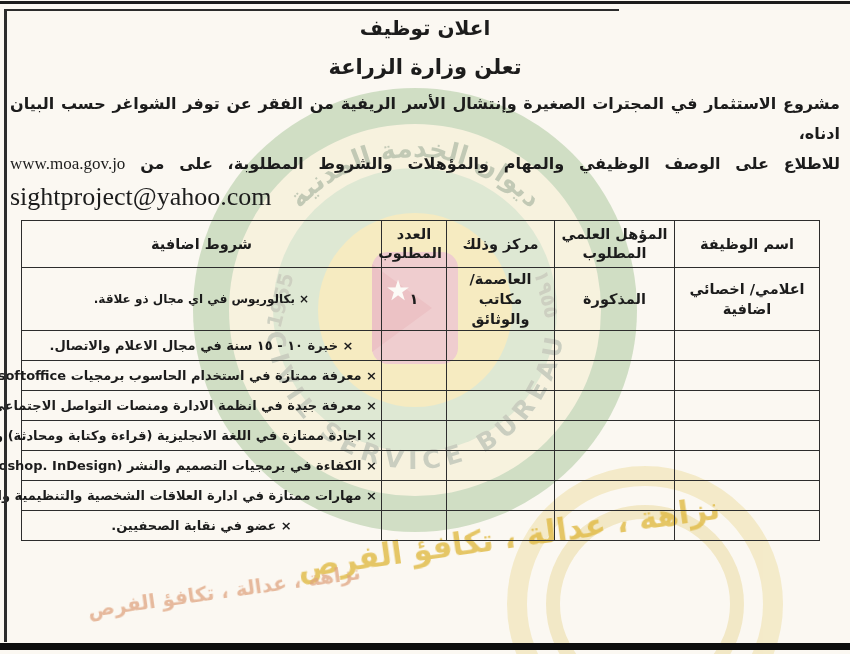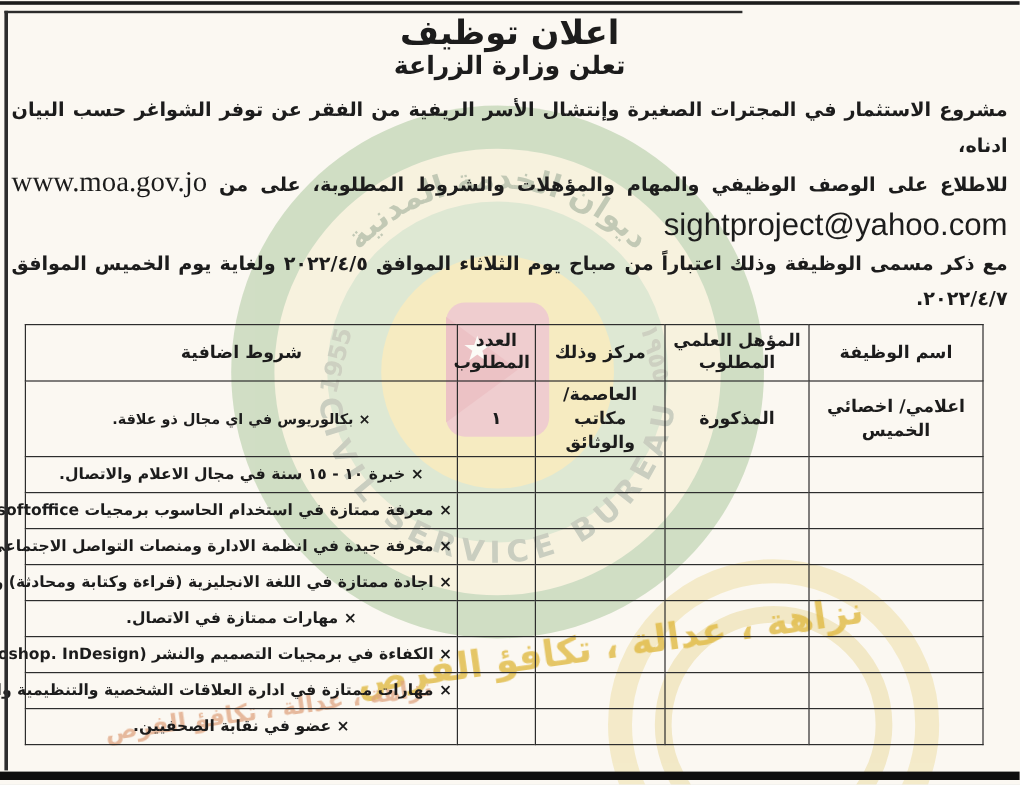--- a/index.html
+++ b/index.html
@@ -7,30 +7,30 @@
     position:relative;width:850px;height:654px;overflow:hidden;
     background:#fbf8f2;color:#1c1c1c;
     font-family:"DejaVu Sans",sans-serif;direction:rtl;
   }
   .watermark{position:absolute;top:0;left:0;z-index:0;pointer-events:none;}
   .frame-top-line{position:absolute;top:1px;left:0;right:0;height:3px;background:#1c1c1c;z-index:2;}
   .frame-inner-top{position:absolute;top:9px;left:4px;width:615px;height:2px;background:#2c2c2c;z-index:2;}
   .frame-left-line{position:absolute;top:9px;bottom:12px;left:4px;width:2.5px;background:#2c2c2c;z-index:2;}
   .frame-bottom-bar{position:absolute;left:0;right:0;bottom:4px;height:7px;background:#0e0e0e;z-index:2;}
   .content{position:relative;z-index:1;padding:12px 10px 0 10px;}
-  .title{margin:2px 0 0 0;text-align:center;font-size:28px;font-weight:bold;line-height:28px;}
-  .subtitle{margin:0 0 8px 0;text-align:center;font-size:21px;font-weight:bold;line-height:27px;}
+  .title{margin:2px 0 0 0;text-align:center;font-size:20px;font-weight:bold;line-height:28px;}
+  .subtitle{margin:12px 0 8px 0;text-align:center;font-size:21px;font-weight:bold;line-height:27px;}
   .jline{
     font-size:16px;font-weight:bold;line-height:30px;
     text-align:justify;text-align-last:justify;
   }
-  .latin-serif{font-family:"Liberation Serif","DejaVu Serif",serif;font-weight:normal;font-size:24px;}
+  .latin-serif{font-family:"Liberation Serif","DejaVu Serif",serif;font-weight:normal;font-size:17px;}
   .email-line{
-    direction:ltr;text-align:right;margin:2px 0 2px 0;
-    font-family:Liberation Sans, sans-serif;font-size:26px;line-height:32px;font-weight:normal;
+    direction:ltr;text-align:left;margin:2px 0 2px 0;
+    font-family:Liberation Serif, serif;font-size:26px;line-height:32px;font-weight:normal;
   }
   .date-line{font-size:16px;font-weight:bold;line-height:29px;text-align:justify;text-align-last:justify;margin-top:1px;}
   table.vacancies{
     border-collapse:collapse;table-layout:fixed;background:transparent;
     width:798px;margin:7px 20px 0 0;
   }
   table.vacancies th,table.vacancies td{
     border:1.7px solid #2d2d2d;font-weight:bold;vertical-align:middle;
     padding:1px 4px;background:transparent;
   }
@@ -84,21 +84,20 @@
 
   <div class="content">
 
     <div class="title">اعلان توظيف</div>
     <div class="subtitle">تعلن وزارة الزراعة</div>
 
     <div>
       <div class="jline">مشروع الاستثمار في المجترات الصغيرة وإنتشال الأسر الريفية من الفقر عن توفر الشواغر حسب البيان ادناه،</div>
       <div class="jline"><span>للاطلاع على الوصف الوظيفي والمهام والمؤهلات والشروط المطلوبة، على من</span> <span class="latin-serif">www.moa.gov.jo</span></div>
       <div class="email-line">sightproject@yahoo.com</div>
-      <div class="date-line">مع ذكر مسمى الوظيفة وذلك اعتباراً من صباح يوم الثلاثاء الموافق ٢٠٢٢/٤/٥ ولغاية يوم الخميس الموافق ٢٠٢٢/٤/٧.</div>
     </div>
 
     <table class="vacancies">
       <colgroup>
         <col style="width:145px">
           <col style="width:120px">
           <col style="width:108px">
           <col style="width:65px">
           <col style="width:360px">
       </colgroup>
@@ -106,21 +105,21 @@
         <tr>
           <th>اسم الوظيفة</th>
           <th>المؤهل العلمي المطلوب</th>
           <th>مركز وذلك</th>
           <th>العدد المطلوب</th>
           <th>شروط اضافية</th>
         </tr>
       </thead>
       <tbody>
         <tr class="job-row">
-          <td>اعلامي/ اخصائي الخميس</td>
+          <td>اعلامي/ اخصائي اضافية</td>
           <td>المذكورة</td>
           <td>العاصمة/ مكاتب والوثائق</td>
           <td>١</td>
           <td class="cond">× بكالوريوس في اي مجال ذو علاقة.</td>
         </tr>
         <tr class="cond-row">
           <td></td>
             <td></td>
           <td></td>
             <td></td>
@@ -145,27 +144,20 @@
             <td></td>
           <td></td>
             <td></td>
           <td class="cond">× اجادة ممتازة في اللغة الانجليزية (قراءة وكتابة ومحادثة) واللغة العربية.</td>
         </tr>
         <tr class="cond-row">
           <td></td>
             <td></td>
           <td></td>
             <td></td>
-          <td class="cond">× مهارات ممتازة في الاتصال.</td>
-        </tr>
-        <tr class="cond-row">
-          <td></td>
-            <td></td>
-          <td></td>
-            <td></td>
           <td class="cond">× الكفاءة في برمجيات التصميم والنشر (Photoshop. InDesign .... الخ).</td>
         </tr>
         <tr class="cond-row">
           <td></td>
             <td></td>
           <td></td>
             <td></td>
           <td class="cond">× مهارات ممتازة في ادارة العلاقات الشخصية والتنظيمية والوقت.</td>
         </tr>
         <tr class="cond-row">

